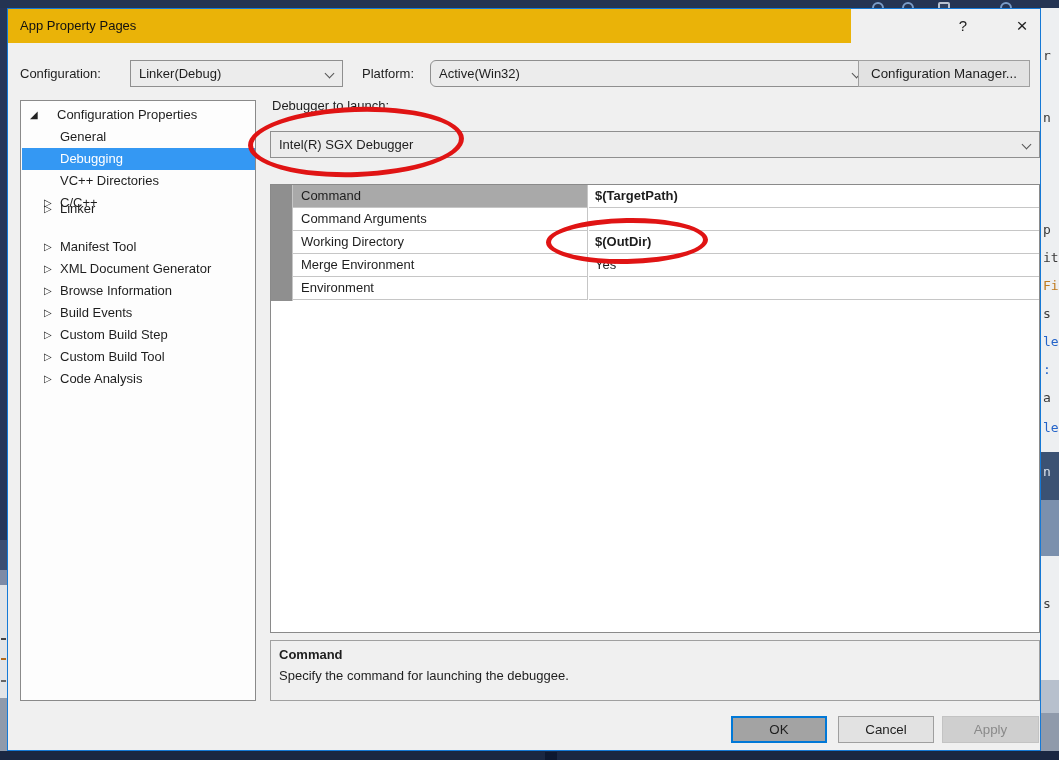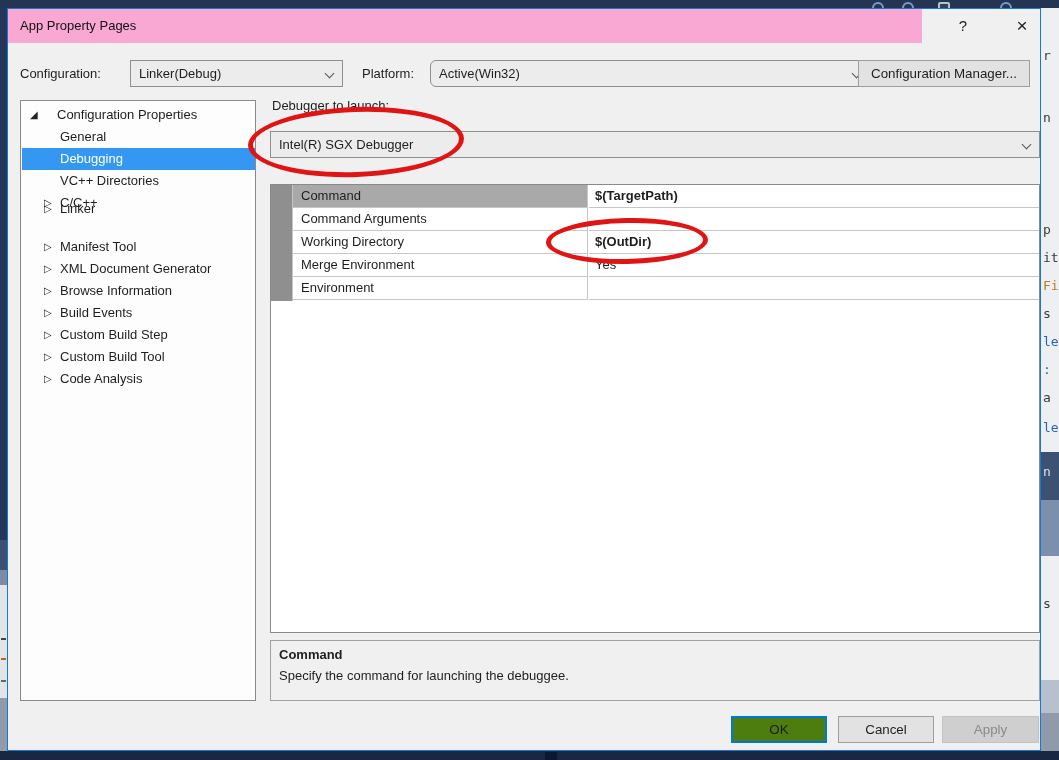--- a/index.html
+++ b/index.html
@@ -19,34 +19,34 @@
   .bg-left .mark { position:absolute; left:1px; height:2px; width:5px; }
   .bg-right { position:absolute; left:1041px; top:8px; width:18px; height:743px; background:#edeff1; overflow:hidden; }
   .bg-right .frag { position:absolute; left:2px; font-family:"DejaVu Sans Mono","Liberation Mono",monospace; font-size:13px; color:#3a3a3a; white-space:nowrap; }
   .bg-right .blk { position:absolute; left:0; width:18px; }
   .bg-bottom { position:absolute; left:0; top:751px; width:1059px; height:9px; background:#1a2742; }
   .bg-bottom .notch { position:absolute; left:545px; top:1px; width:12px; height:8px; background:#0d1830; }
 
   
   .dialog { position:absolute; left:7px; top:8px; width:1034px; height:743px;
             background:#f0f0f0; border:1px solid #1579d6; }
-  .titlebar { position:absolute; left:0; top:0; width:914px; height:34px; background:#f9a8d4; }
+  .titlebar { position:absolute; left:0; top:0; width:843px; height:34px; background:#eab308; }
   .titlebar .title { position:absolute; left:12px; top:0; line-height:34px; font-size:13px; color:#111; }
   .winbtn { position:absolute; top:0; height:34px; text-align:center; line-height:34px; color:#222; cursor:default; }
   .winbtn.help { left:940px; width:30px; font-size:15px; }
   .winbtn.close { left:998px; width:32px; font-size:19px; }
 
   .rowlabel { position:absolute; line-height:27px; color:#1e1e1e; }
 
   .dropdown { position:absolute; height:27px; background:#ececec; border:1px solid #8f8f8f; line-height:25px; padding-left:8px; color:#1e1e1e; }
   .chev { position:absolute; right:9px; top:9px; width:7px; height:7px;
           border-right:1px solid #555; border-bottom:1px solid #555; transform:rotate(45deg); }
   .btn { position:absolute; height:27px; background:#e2e2e2; border:1px solid #9f9f9f;
          text-align:center; line-height:25px; color:#1e1e1e; }
-  .btn.primary { background:#4d7c0f; border:2px solid #0078d7; line-height:23px; }
+  .btn.primary { background:#a3a3a3; border:2px solid #0078d7; line-height:23px; }
   .btn.disabled { background:#cfcfcf; border:1px solid #c3c3c3; color:#8a8a8a; }
 
   
   .tree { position:absolute; left:12px; top:91px; width:236px; height:601px; background:#fdfdfd; border:1px solid #8a8a8a; overflow:hidden; }
   .tree-item { position:absolute; left:1px; width:233px; height:22px; line-height:22px; white-space:nowrap; }
   .tree-item .tlabel { position:absolute; top:0; }
   .tree-item.lvl0 .tlabel { left:35px; }
   .tree-item.lvl1 .tlabel { left:38px; }
   .tree-item.selected { background:#3498f3; }
   .tree-item.selected .tlabel { color:#ffffff; }

